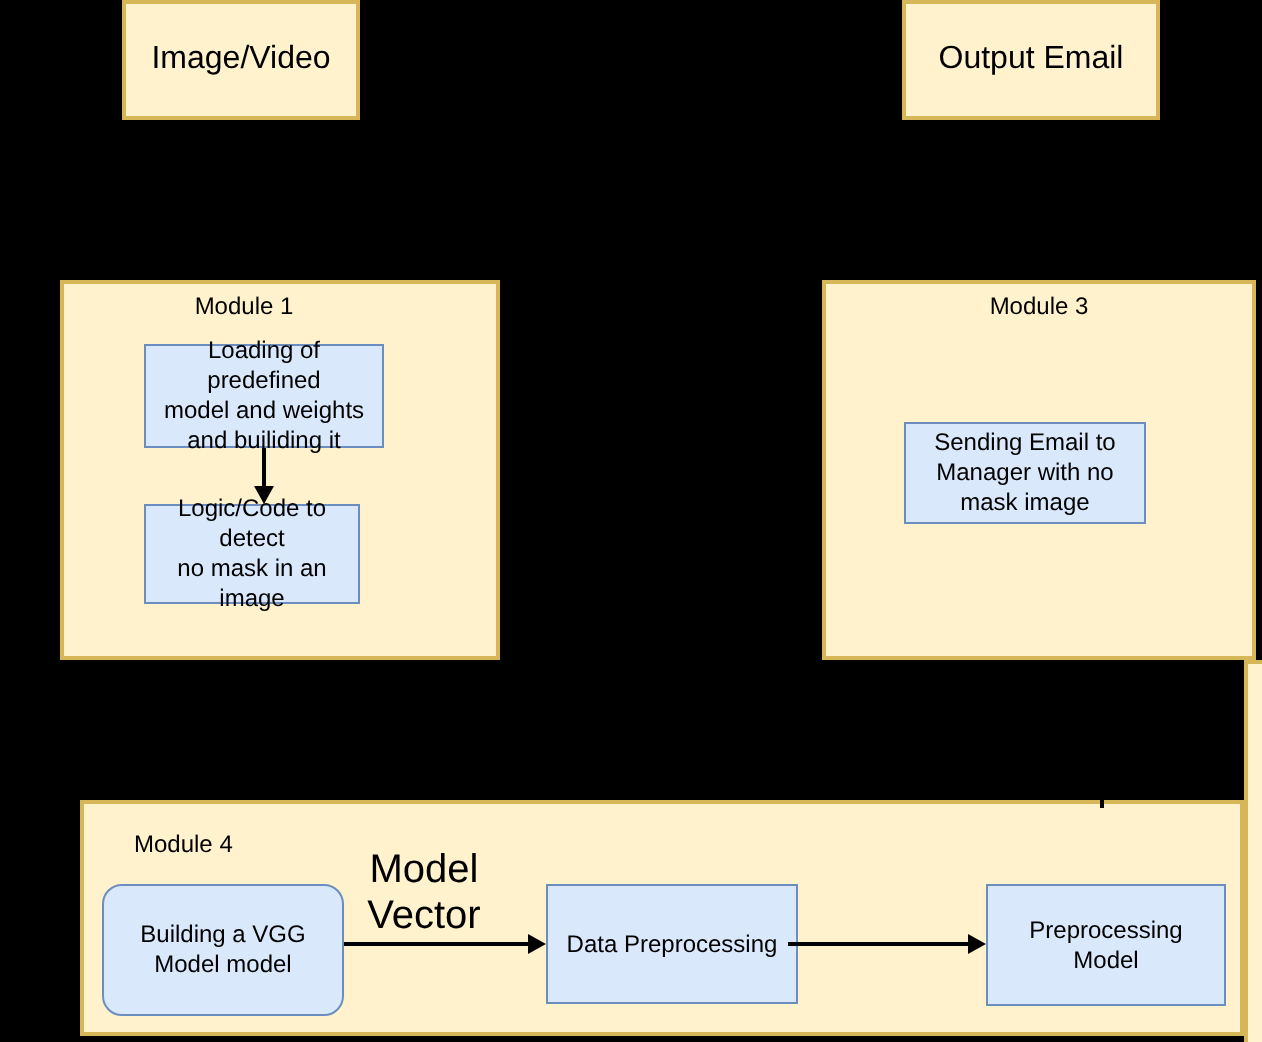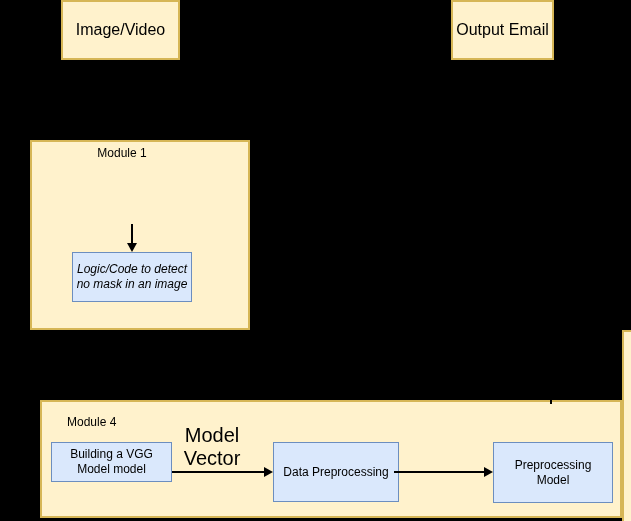--- a/index.html
+++ b/index.html
@@ -83,42 +83,52 @@
 </style>
 </head>
 <body>
 
 <div id="stage">
 
   <div class="terminal" style="left:61px; top:0; width:119px; height:60px;">
     <span>Image/Video</span>
   </div>
 
-  <div class="terminal" style="left:451px; top:0; width:103px; height:60px;">
+  <div class="terminal" style="left:451px; top:0; width:129px; height:60px;">
     <span>Output Email</span>
   </div>
 
   <div class="container" style="left:622px; top:330px; width:50px; height:220px;"></div>
 
   <div class="container" style="left:30px; top:140px; width:220px; height:190px;">
     <div class="container-title" style="width:180px;">Module 1</div>
 
+    <div class="process" style="left:40px; top:30px; width:120px; height:52px;">Loading of predefined
+model and weights
+and builiding it</div>
 
     <div class="arrow-line-v" style="left:99px; top:82px; height:20px;"></div>
     <div class="arrow-head-down" style="left:95px; top:101px;"></div>
 
-    <div class="process" style="left:40px; top:110px; width:120px; height:50px;font-style:italic;">Logic/Code to detect
+    <div class="process" style="left:40px; top:110px; width:108px; height:50px;">Logic/Code to detect
 no mask in an image</div>
   </div>
 
+  <div class="container" style="left:411px; top:140px; width:217px; height:190px;">
+    <div class="container-title">Module 3</div>
+
+    <div class="process" style="left:39px; top:69px; width:121px; height:51px;">Sending Email to
+Manager with no
+mask image</div>
+  </div>
 
   <div class="container" style="left:40px; top:400px; width:582px; height:118px;">
     <div class="container-title" style="left:25px; top:13px; width:auto; text-align:left;">Module 4</div>
 
-    <div class="process" style="left:9px; top:40px; width:121px; height:40px;">Building a VGG
+    <div class="process" style="left:9px; top:40px; width:121px; height:66px;border-radius:10px;">Building a VGG
 Model model</div>
 
     <div class="edge-label" style="left:120px; top:22px; width:100px;">Model
 Vector</div>
 
     <div class="arrow-line-h" style="left:130px; top:69px; width:93px;"></div>
     <div class="arrow-head-right" style="left:222px; top:65px;"></div>
 
     <div class="process" style="left:231px; top:40px; width:126px; height:60px;">Data Preprocessing</div>
 

